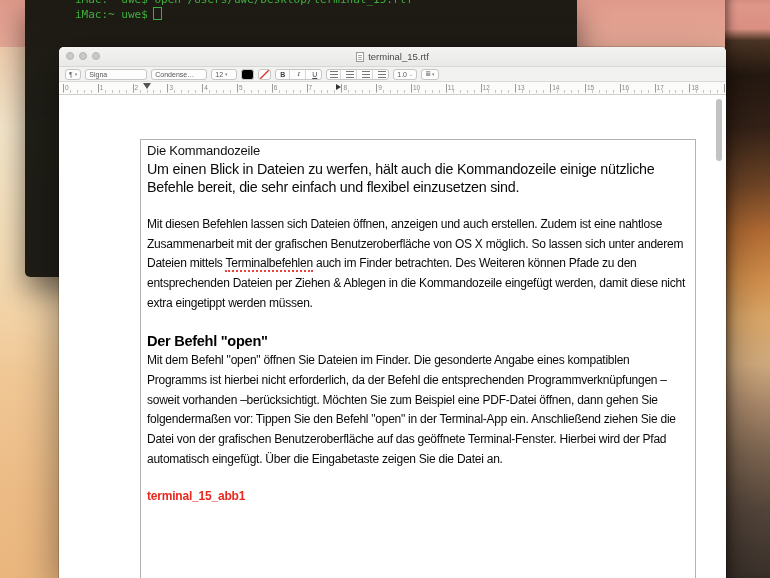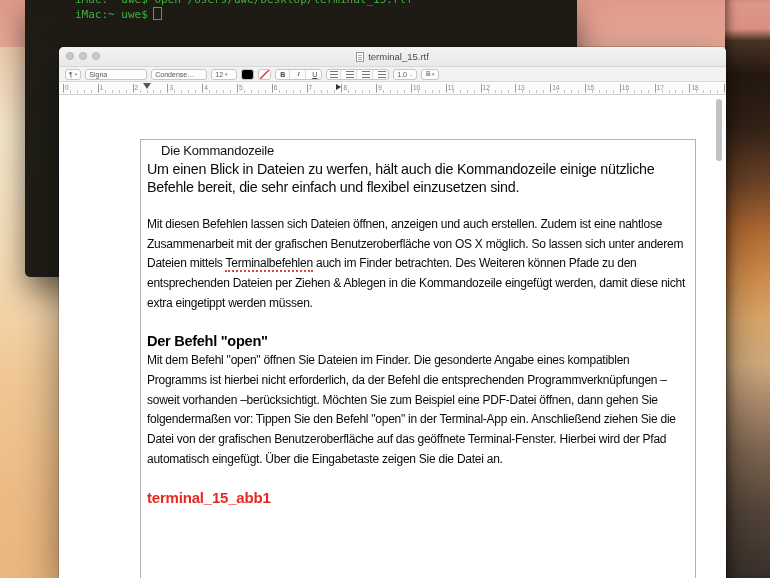--- a/index.html
+++ b/index.html
@@ -123,28 +123,28 @@
   .docarea{position:relative;height:486px;background:#fff;}
   .scroll-thumb{
     position:absolute;right:4px;top:4px;width:6px;height:62px;
     background:#c2c2c2;border-radius:3px;
   }
   .content-frame{
     position:absolute;left:81px;top:44px;width:556px;height:470px;
     border:1px solid #b2b2b0;box-sizing:border-box;
     padding:3px 6px 0 6px;
   }
-  .kicker{font-size:13px;line-height:16px;color:#111;margin:0 0 1px 14px;letter-spacing:-.2px;}
+  .kicker{font-size:13px;line-height:16px;color:#111;margin:0 0 1px 0;letter-spacing:-.2px;}
   .h1{font-size:21.5px;line-height:25px;font-weight:700;color:#000;margin:0 0 3px 0;letter-spacing:-.5px;}
   .lead{font-size:14.3px;line-height:18px;color:#0a0a0a;margin:0 0 19px 0;letter-spacing:-.25px;}
   .para{font-size:12px;line-height:19.7px;color:#0a0a0a;margin:0 0 18px 0;letter-spacing:-.25px;}
   .h2{font-size:14.6px;line-height:19.7px;font-weight:700;color:#000;margin:0;letter-spacing:-.3px;}
   .para2{margin-bottom:20px;}
   .misspell{border-bottom:2px dotted #e8433a;}
-  .figure-ref{font-size:15px;font-weight:700;letter-spacing:-.2px;margin:0;}
+  .figure-ref{font-size:12px;font-weight:700;letter-spacing:-.2px;margin:0;}
 </style>
 </head>
 <body>
 
 <div class="wallpaper">
   <div class="sky-band"></div>
   <div class="rock-strip"></div>
 </div>
 
 <div class="terminal">

